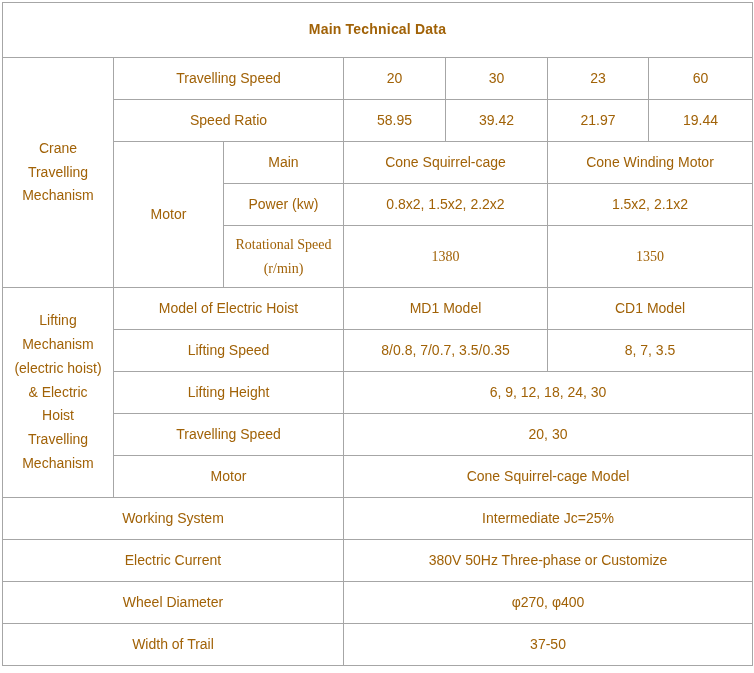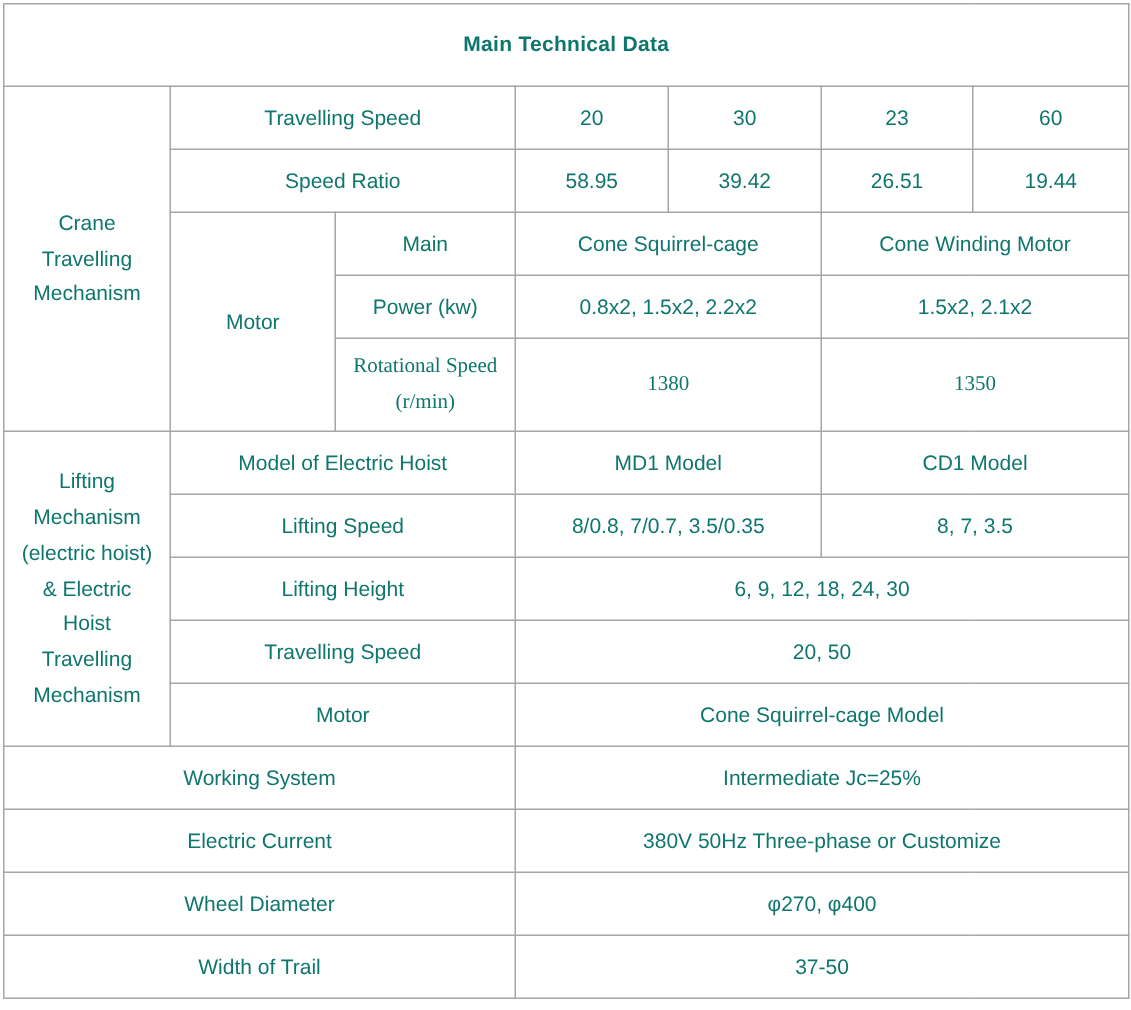--- a/index.html
+++ b/index.html
@@ -23,21 +23,21 @@
     width: 750px;
     height: 663px;
     border-collapse: collapse;
     table-layout: fixed;
   }
   table.tech td {
     border: 1px solid #a6a6a6;
     text-align: center;
     vertical-align: middle;
     font-size: 14px;
-    color: #0f766e;
+    color: #a16207;
     line-height: 1.7;
     padding: 2px 8px;
     overflow: hidden;
     word-wrap: break-word;
   }
   tr.title-row { height: 55px; }
   td.title-cell {
     font-size: 23px;
     font-weight: bold;
     color: #4a86e8;
@@ -73,21 +73,21 @@
       <td>20</td>
       <td>30</td>
       <td>23</td>
       <td>60</td>
     </tr>
 
     <tr class="row">
       <td colspan="2">Speed Ratio</td>
       <td>58.95</td>
       <td>39.42</td>
-      <td>26.51</td>
+      <td>21.97</td>
       <td>19.44</td>
     </tr>
 
     <tr class="row">
       <td rowspan="3">Motor</td>
       <td>Main</td>
       <td colspan="2">Cone Squirrel-cage</td>
       <td colspan="2">Cone Winding Motor</td>
     </tr>
 
@@ -116,21 +116,21 @@
       <td colspan="2">8, 7, 3.5</td>
     </tr>
 
     <tr class="row">
       <td colspan="2">Lifting Height</td>
       <td colspan="4">6, 9, 12, 18, 24, 30</td>
     </tr>
 
     <tr class="row">
       <td colspan="2">Travelling Speed</td>
-      <td colspan="4">20, 50</td>
+      <td colspan="4">20, 30</td>
     </tr>
 
     <tr class="row">
       <td colspan="2">Motor</td>
       <td colspan="4">Cone Squirrel-cage Model</td>
     </tr>
 
     <tr class="row">
       <td colspan="3">Working System</td>
       <td colspan="4">Intermediate Jc=25%</td>

